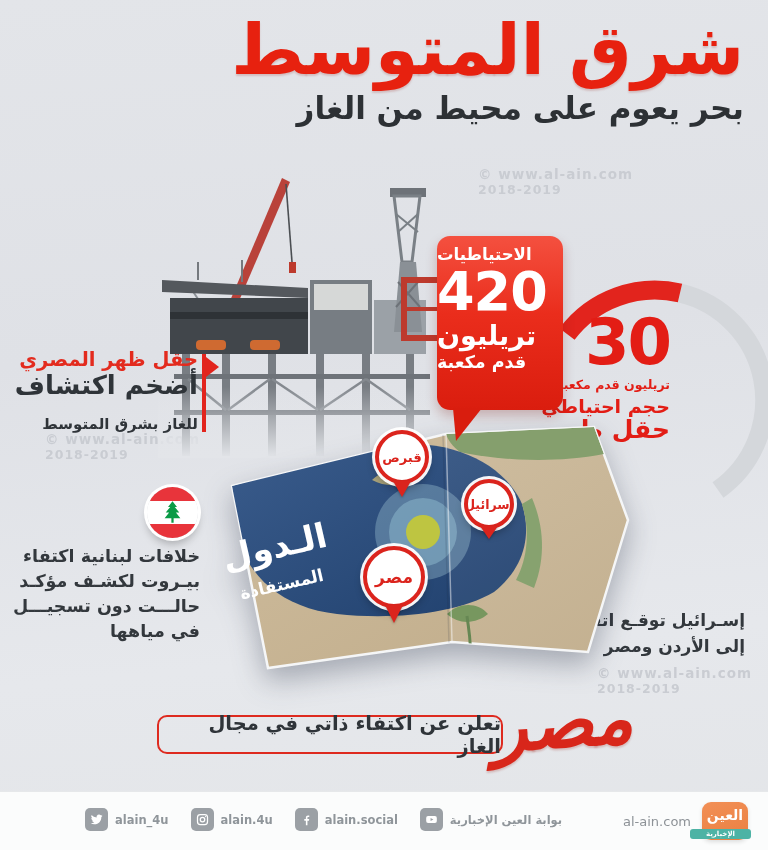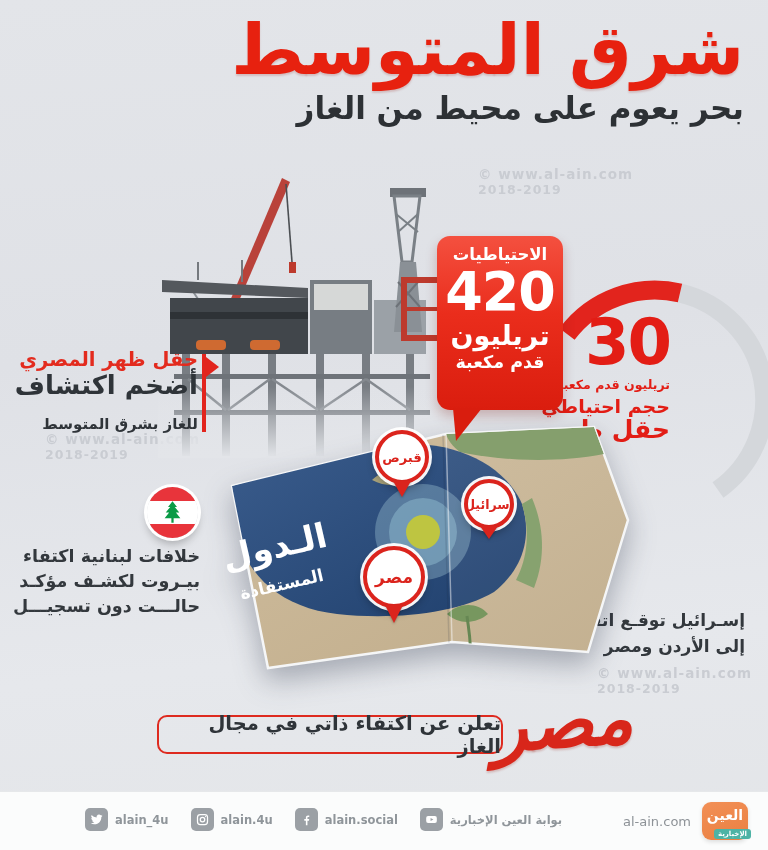--- a/index.html
+++ b/index.html
@@ -28,21 +28,21 @@
   
   .rig { left:158px; top:162px; z-index:3; }
 
   
   .ring { left:540px; top:270px; z-index:4; }
 
   
   .badge {
     left:437px; top:236px; width:126px; height:174px; z-index:8;
     background:linear-gradient(180deg,#f4503f 0%,#ea2d1c 45%,#da1d0e 100%);
-    border-radius:13px; text-align:center; color:#fff; padding-top:9px;
+    border-radius:13px; text-align:left; color:#fff; padding-top:9px;
     box-shadow:0 6px 12px rgba(120,20,10,.25);
   }
   .badge::after {
     content:""; position:absolute; left:16px; bottom:-31px;
     border-top:33px solid #d91d0e; border-right:26px solid transparent; border-left:3px solid transparent;
   }
   .badge .b-label { font-size:16.5px; font-weight:bold; }
   .badge .b-value { font-size:54px; font-weight:bold; line-height:1.05; letter-spacing:-1px; }
   .badge .b-unit1 { font-size:27px; font-weight:bold; line-height:1.1; }
   .badge .b-unit2 { font-size:17.5px; font-weight:bold; margin-top:2px; }
@@ -123,21 +123,21 @@
   .s-icon { width:23px; height:23px; background:#9ba0a5; border-radius:5px;
     display:flex; align-items:center; justify-content:center; }
   .s-label { color:#8f959a; font-size:11.5px; font-weight:bold; }
   .footer-right { position:absolute; right:20px; top:10px; display:flex; align-items:center; gap:11px; }
   .site-url { color:#8d9297; font-size:13px; }
   .logo { width:46px; height:38px; background:linear-gradient(160deg,#f29057,#ea7f40); border-radius:9px;
     position:relative; display:flex; align-items:flex-start; justify-content:center;
     box-shadow:0 2px 4px rgba(0,0,0,.12); }
   .logo-main { color:#fff; font-weight:bold; font-size:14px; margin-top:5px; }
   .logo-sub { position:absolute; bottom:1px; right:-3px; background:#4db3a5; color:#fff;
-    font-size:7px; font-weight:bold; padding:1px 4px; border-radius:3px; }
+    font-size:7px; font-weight:bold; padding:1px 16px; border-radius:3px; }
 </style>
 </head>
 <body>
 
 <div class="poster">
 
   <div class="abs wm" style="left:478px; top:167px;">
     <div>© www.al-ain.com</div>
       <div class="y">2018-2019</div>
   </div>
@@ -290,20 +290,21 @@
   <div class="abs flag">
     <svg width="27" height="27" viewBox="0 0 24 24">
       <path d="M12 2 L16 7 L14 7 L18 12 L15 12 L19 17 L13 17 L13 21 L11 21 L11 17 L5 17 L9 12 L6 12 L10 7 L8 7 Z" fill="#0a9b46"></path>
     </svg>
   </div>
 
   <div class="abs lebanon-note rtl">
     <div>خلافات لبنانية اكتفاء</div>
     <div>بيـروت لكشـف مؤكـد</div>
     <div>حالـــت دون تسجيـــل</div>
+    <div>في مياهها</div>
   </div>
 
   <div class="abs israel-note rtl">
     <div>إسـرائيل توقـع اتفـاق تصديـر الغـاز</div>
     <div>إلى الأردن ومصر</div>
   </div>
 
   <div class="abs egypt-banner rtl">
     <span>تعلن عن اكتفاء ذاتي في مجال الغاز</span>
   </div>

